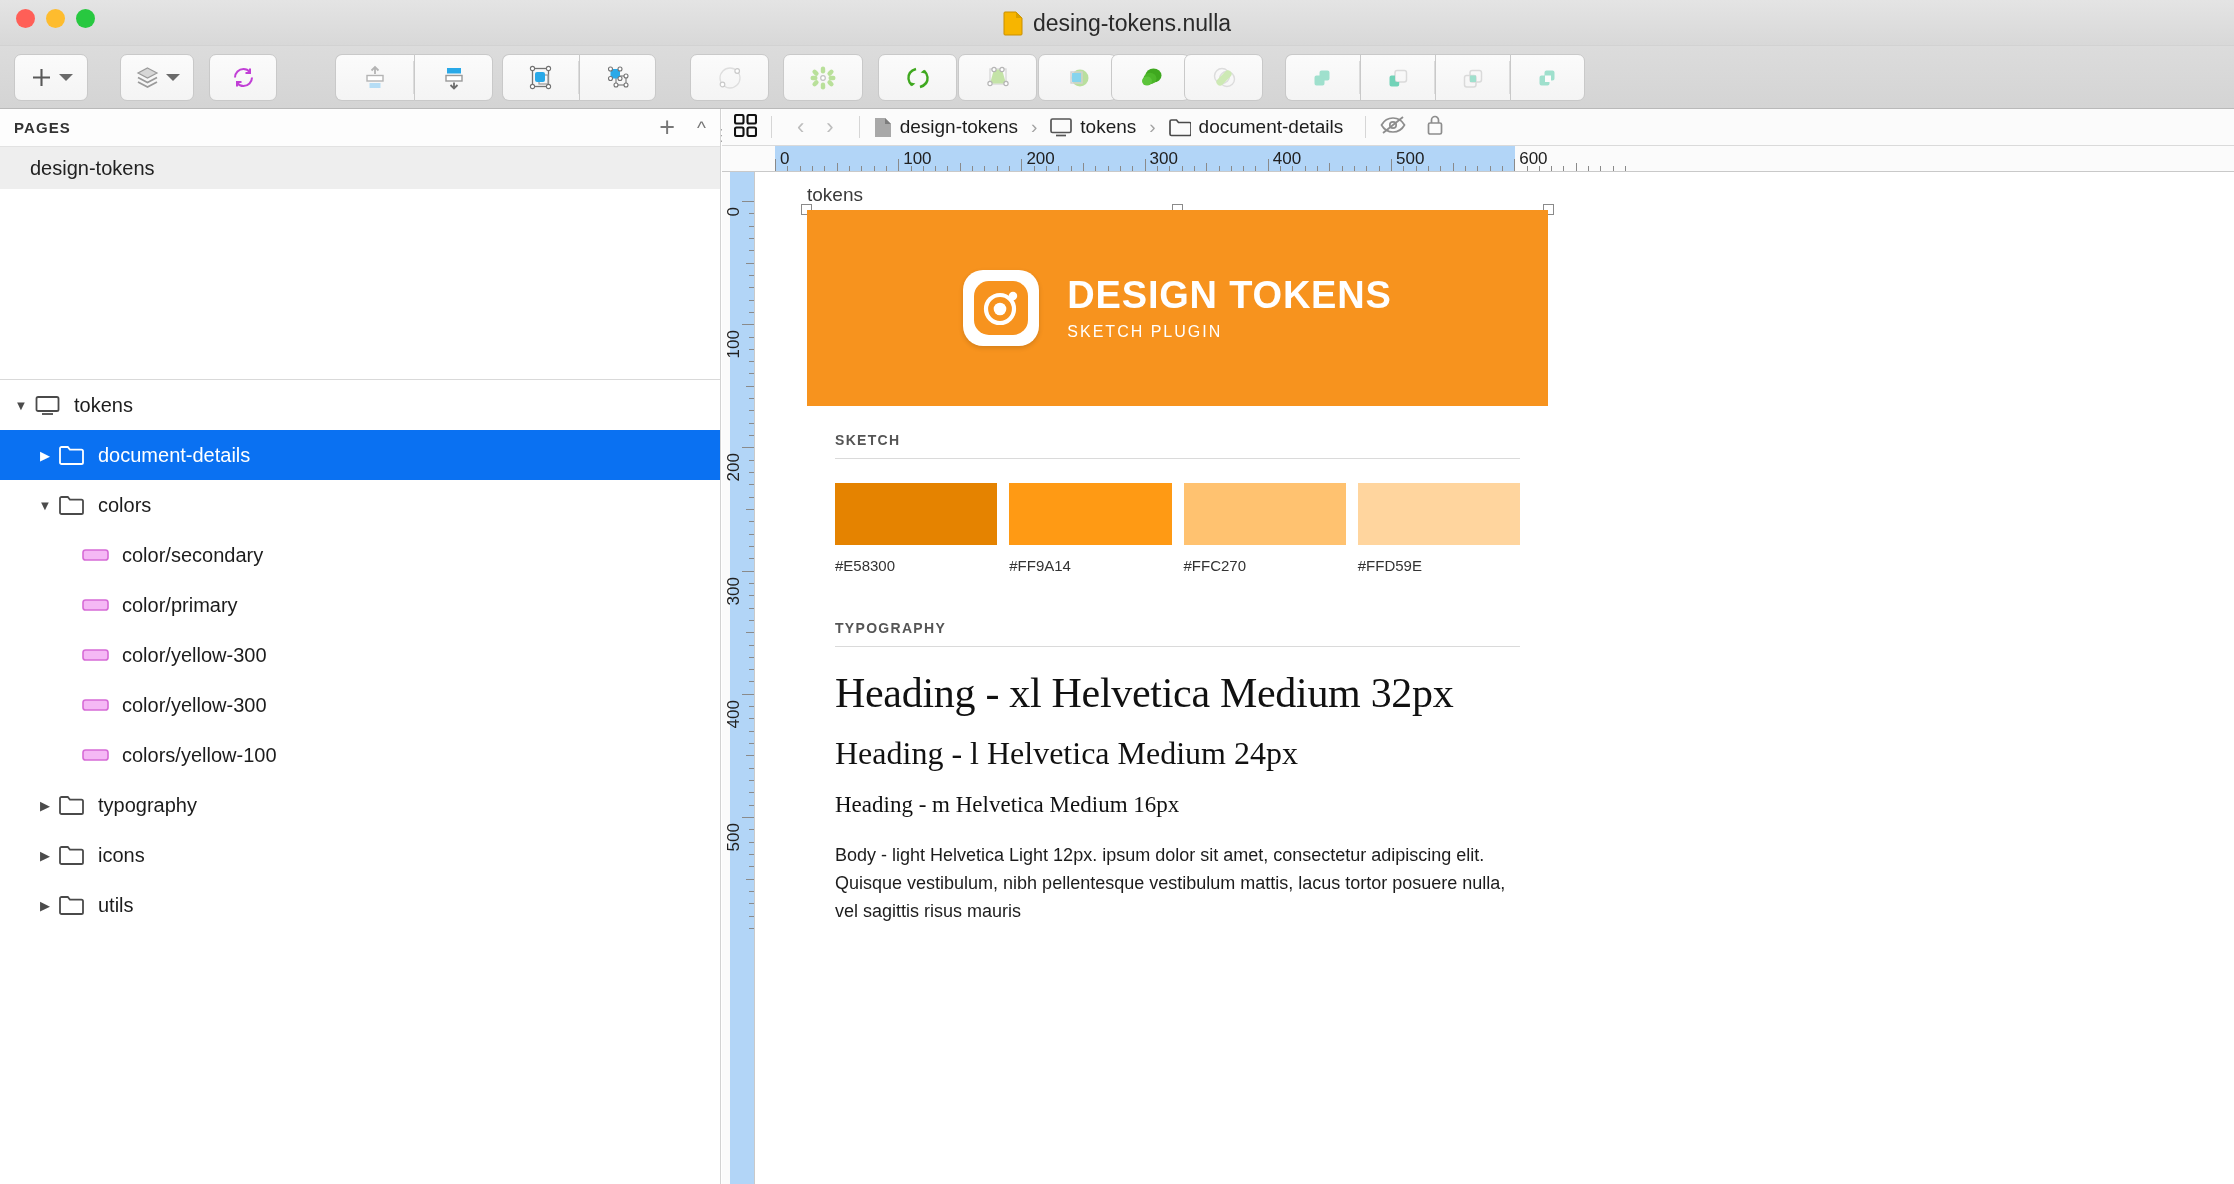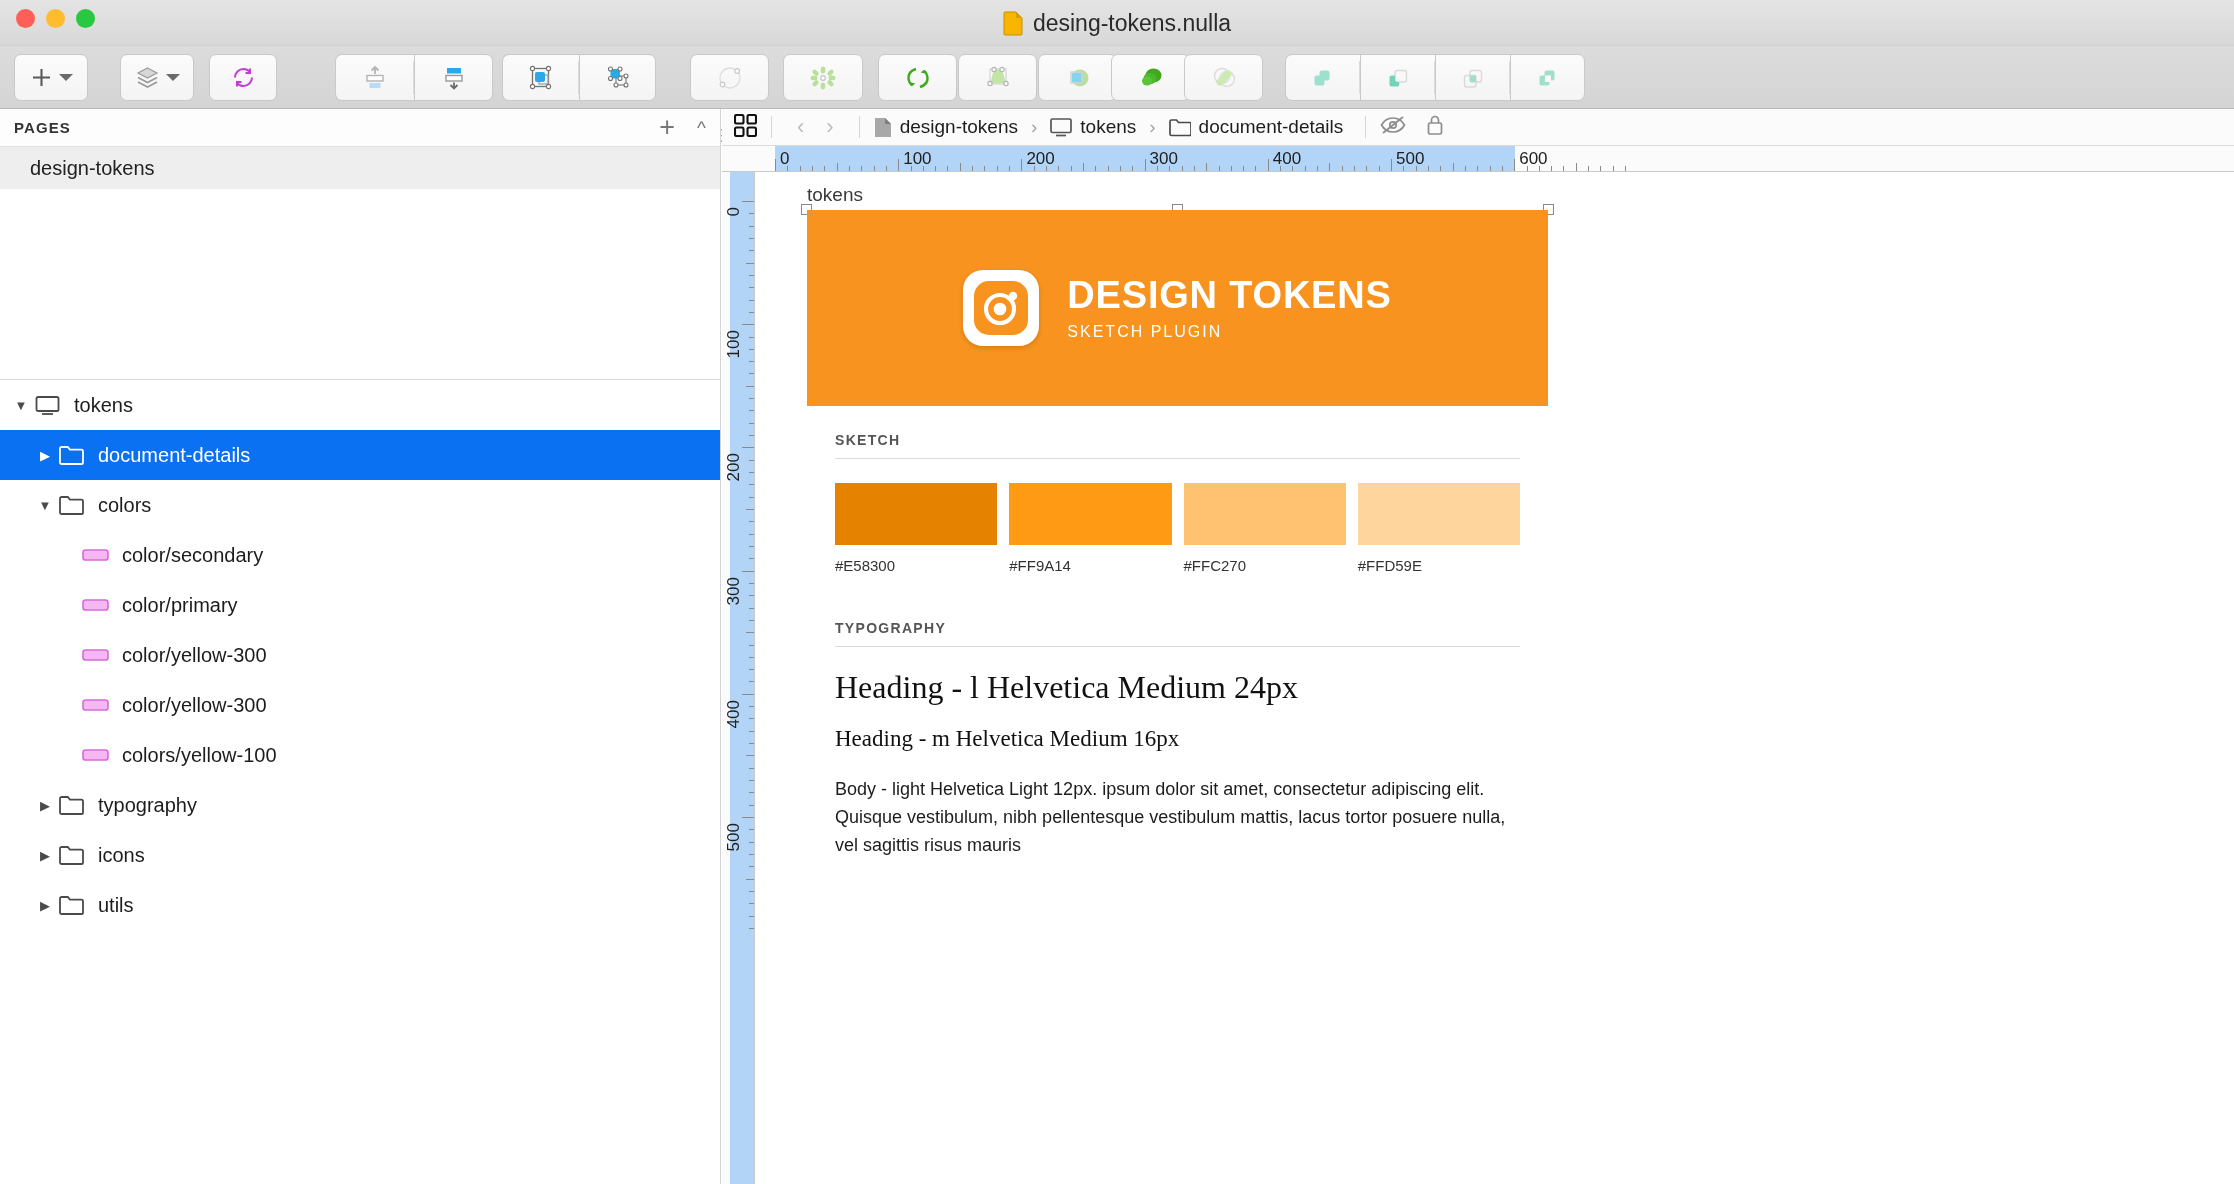--- a/index.html
+++ b/index.html
@@ -808,20 +808,21 @@
             <div class="sw">
               <div class="sw-box" style="background: rgb(255, 213, 158);"></div>
               <div class="sw-hex">#FFD59E</div>
             </div>
           </div>
 
         <div class="sec-label" style="margin-top:46px;">TYPOGRAPHY</div>
         <div class="sec-rule"></div>
 
         <div class="typo">
+          <div class="ty-xl">Heading - xl Helvetica Medium 32px</div>
           <div class="ty-l">Heading - l Helvetica Medium 24px</div>
           <div class="ty-m">Heading - m Helvetica Medium 16px</div>
           <div class="ty-body">Body - light Helvetica Light 12px. ipsum dolor sit amet, consectetur adipiscing elit. Quisque vestibulum, nibh pellentesque vestibulum mattis, lacus tortor posuere nulla, vel sagittis risus mauris</div>
         </div>
       </div>
 
     </div>
   </div>
 </div>
 

